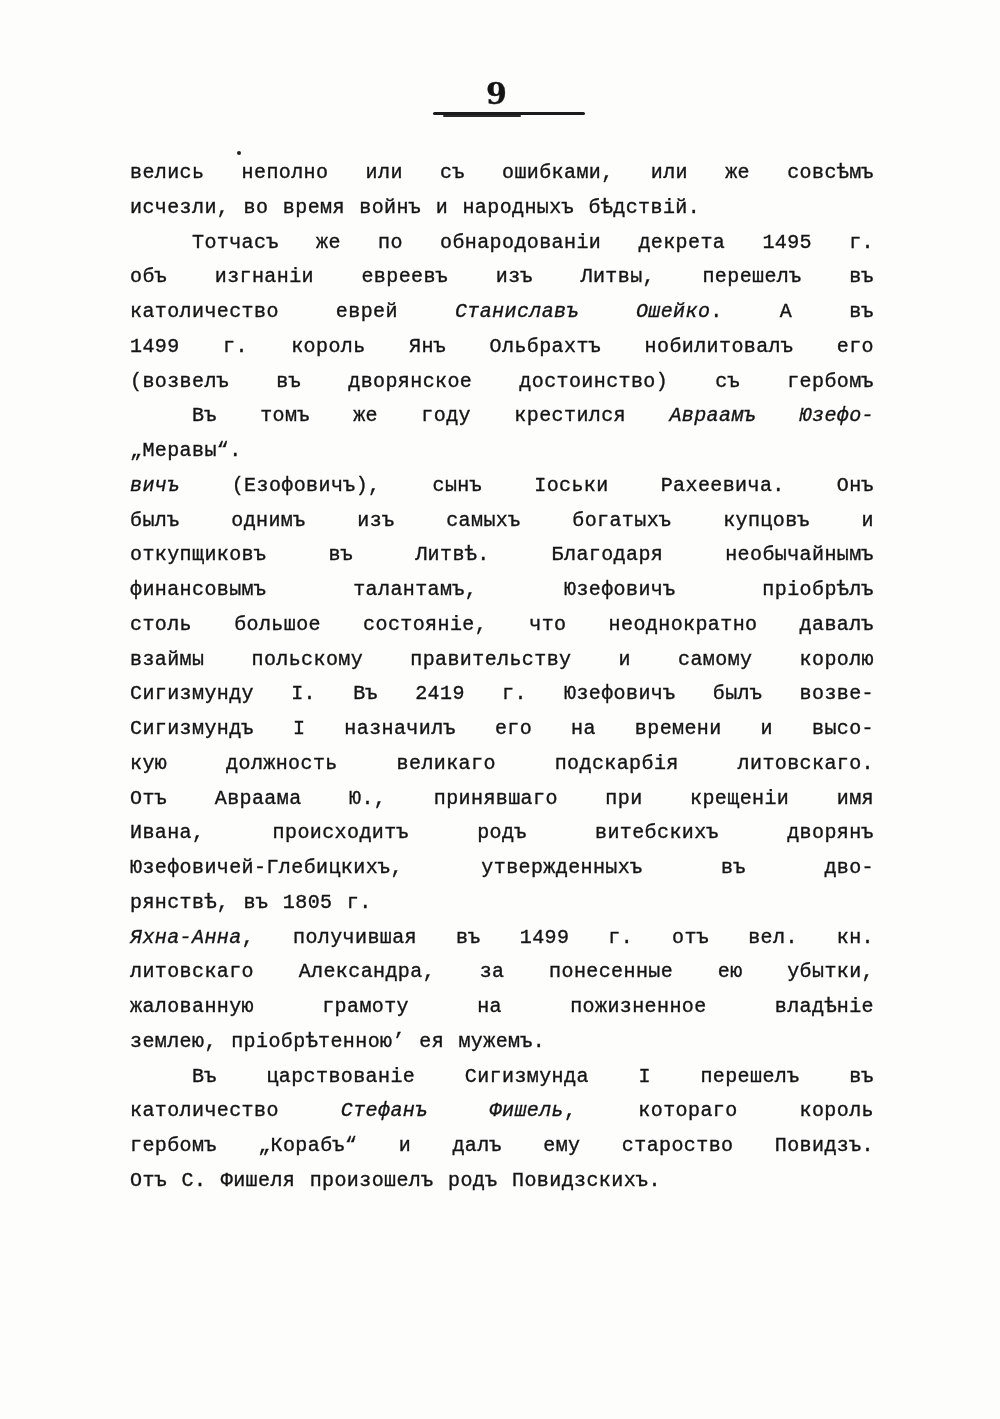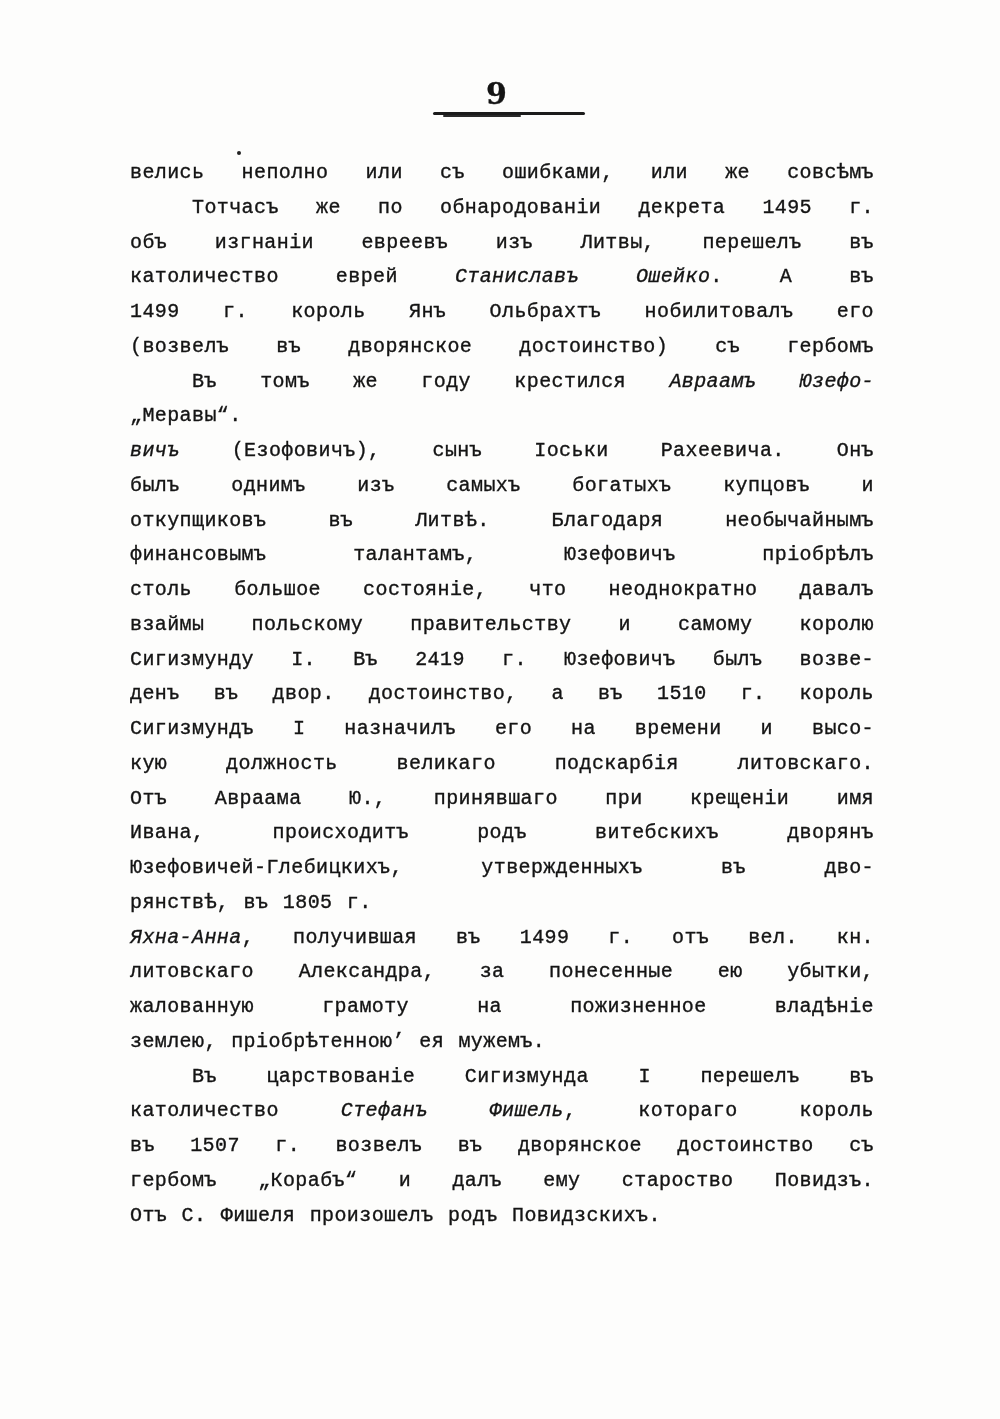--- a/index.html
+++ b/index.html
@@ -96,44 +96,43 @@
 
 <div class="scan">
   <div class="page-number">9</div>
   <div class="header-rule">
     <div class="rule-main"></div>
     <div class="rule-frag"></div>
   </div>
   <div class="ink-speck" style="top:151px; left:237px;"></div>
   <div class="body-text">
       <div class="line"><span>велись неполно или съ ошибками, или же совсѣмъ</span></div>
+      <div class="line flush"><span>исчезли, во время войнъ и народныхъ бѣдствій.</span></div>
       <div class="line indent"><span>Тотчасъ же по обнародованіи декрета 1495 г.</span></div>
       <div class="line"><span>объ изгнаніи евреевъ изъ Литвы, перешелъ въ</span></div>
       <div class="line"><span>католичество еврей </span><span class="em">Станиславъ Ошейко</span><span>. А въ</span></div>
       <div class="line"><span>1499 г. король Янъ Ольбрахтъ нобилитовалъ его</span></div>
       <div class="line"><span>(возвелъ въ дворянское достоинство) съ гербомъ</span></div>
       <div class="line indent"><span>Въ томъ же году крестился </span><span class="em">Авраамъ Юзефо-</span></div>
       <div class="line flush"><span>„Меравы“.</span></div>
       <div class="line"><span class="em">вичъ</span><span> (Езофовичъ), сынъ Іоськи Рахеевича. Онъ</span></div>
       <div class="line"><span>былъ однимъ изъ самыхъ богатыхъ купцовъ и</span></div>
       <div class="line"><span>откупщиковъ въ Литвѣ. Благодаря необычайнымъ</span></div>
       <div class="line"><span>финансовымъ талантамъ, Юзефовичъ пріобрѣлъ</span></div>
       <div class="line"><span>столь большое состояніе, что неоднократно давалъ</span></div>
       <div class="line"><span>взаймы польскому правительству и самому королю</span></div>
       <div class="line"><span>Сигизмунду I. Въ 2419 г. Юзефовичъ былъ возве-</span></div>
-      <div class="line"><span>денъ въ двор. достоинство, а въ 1510 г. король</span></div>
       <div class="line"><span>Сигизмундъ I назначилъ его на времени и высо-</span></div>
       <div class="line"><span>кую должность великаго подскарбія литовскаго.</span></div>
       <div class="line"><span>Отъ Авраама Ю., принявшаго при крещеніи имя</span></div>
       <div class="line"><span>Ивана, происходитъ родъ витебскихъ дворянъ</span></div>
       <div class="line"><span>Юзефовичей-Глебицкихъ, утвержденныхъ въ дво-</span></div>
       <div class="line flush"><span>рянствѣ, въ 1805 г.</span></div>
       <div class="line"><span class="em">Яхна-Анна</span><span>, получившая въ 1499 г. отъ вел. кн.</span></div>
       <div class="line"><span>литовскаго Александра, за понесенные ею убытки,</span></div>
       <div class="line"><span>жалованную грамоту на пожизненное владѣніе</span></div>
       <div class="line flush"><span>землею, пріобрѣтенною’ ея мужемъ.</span></div>
       <div class="line indent"><span>Въ царствованіе Сигизмунда I перешелъ въ</span></div>
       <div class="line"><span>католичество </span><span class="em">Стефанъ Фишель</span><span>, котораго король</span></div>
-      <div class="line"><span>въ 1507 г. возвелъ въ дворянское достоинство съ</span></div>
       <div class="line"><span>гербомъ „Корабъ“ и далъ ему староство Повидзъ.</span></div>
       <div class="line flush"><span>Отъ С. Фишеля произошелъ родъ Повидзскихъ.</span></div>
     </div>
 </div>
 
 </body></html>

